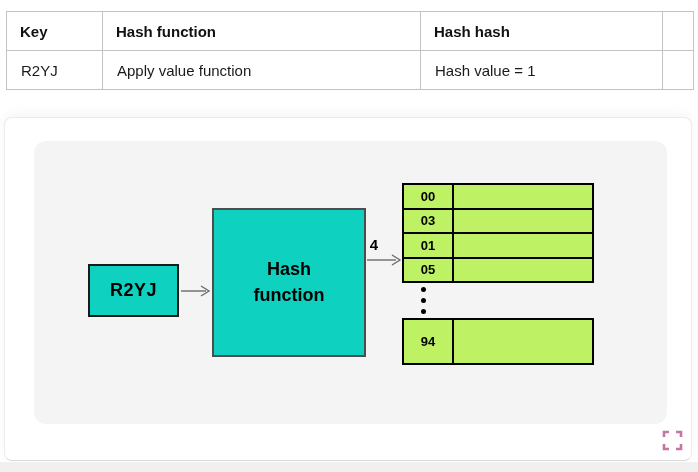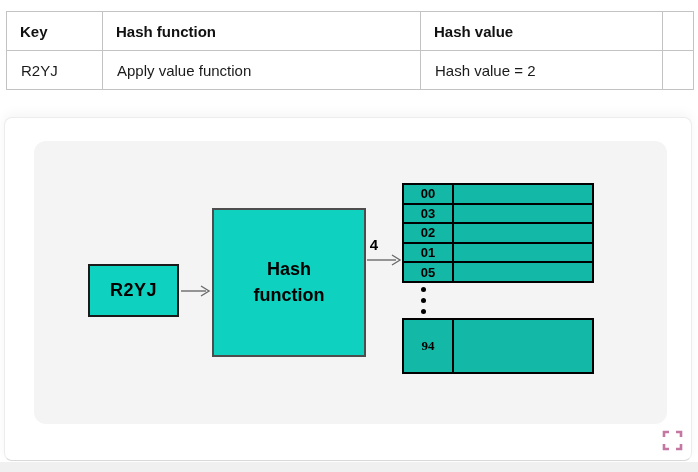--- a/index.html
+++ b/index.html
@@ -53,25 +53,25 @@
   .arrow-layer{position:absolute;left:0;top:0;width:688px;height:344px;pointer-events:none;}
 
   .arrow-value{
     position:absolute;left:358px;top:118px;width:22px;
     text-align:center;font-size:15px;font-weight:bold;color:#000;
   }
 
   
   .bucket-table{
     position:absolute;width:192px;box-sizing:border-box;
-    background:#14b8a6;border:2px solid #000;
+    background:#bef264;border:2px solid #000;
     display:flex;flex-direction:column;
   }
   .bucket-top{left:397px;top:65px;height:100px;}
-  .bucket-bottom{left:397px;top:200px;height:56px;font-family:Liberation Serif, serif;}
+  .bucket-bottom{left:397px;top:200px;height:47px;}
   .bucket-row{flex:1;display:flex;border-top:2px solid #000;min-height:0;}
   .bucket-row:first-child{border-top:none;}
   .bucket-index{
     width:50px;box-sizing:border-box;border-right:2px solid #000;
     display:flex;align-items:center;justify-content:center;
     font-size:13px;font-weight:bold;color:#000;
   }
   .bucket-value{
     flex:1;display:flex;align-items:center;padding-left:9px;
     font-size:13px;font-weight:bold;color:#000;white-space:nowrap;
@@ -91,27 +91,27 @@
   <colgroup>
       <col style="width:96px">
       <col style="width:318px">
       <col style="width:242px">
       <col style="width:31px">
     </colgroup>
   <tbody>
       <tr>
     <th>Key</th>
     <th>Hash function</th>
-    <th>Hash value</th>
+    <th>Hash hash</th>
     <th></th>
   </tr>
   <tr>
     <td>R2YJ</td>
     <td>Apply value function</td>
-    <td>Hash value = 2</td>
+    <td>Hash value = 1</td>
     <td></td>
   </tr>
 </tbody>
   </table>
 
 <div class="card">
   <div class="panel"></div>
 
   <svg class="arrow-layer" viewBox="0 0 688 344">
     <g stroke="#6b6b6b" stroke-width="1.4" fill="none">
@@ -134,24 +134,20 @@
 
   <div class="arrow-value">4</div>
 
   <div class="bucket-table bucket-top">
     <div class="bucket-row">
       <div class="bucket-index">00</div>
       <div class="bucket-value"></div>
     </div>
     <div class="bucket-row">
       <div class="bucket-index">03</div>
-      <div class="bucket-value"></div>
-    </div>
-    <div class="bucket-row">
-      <div class="bucket-index">02</div>
       <div class="bucket-value"></div>
     </div>
     <div class="bucket-row">
       <div class="bucket-index">01</div>
       <div class="bucket-value"></div>
     </div>
     <div class="bucket-row">
       <div class="bucket-index">05</div>
       <div class="bucket-value"></div>
     </div>

